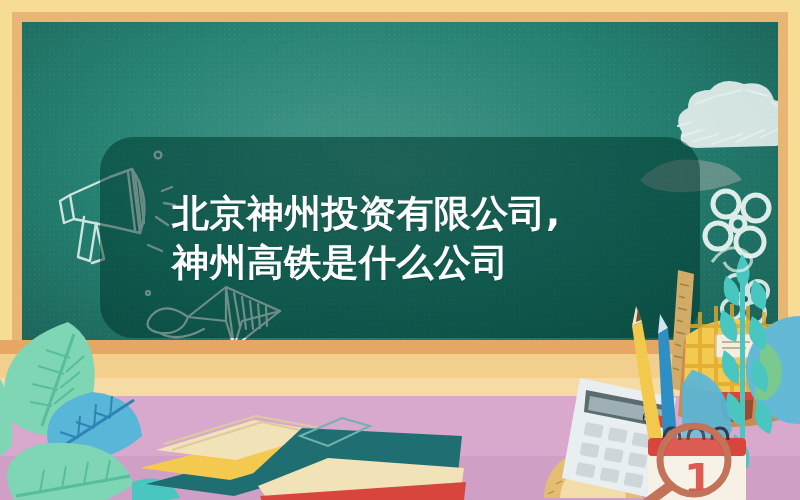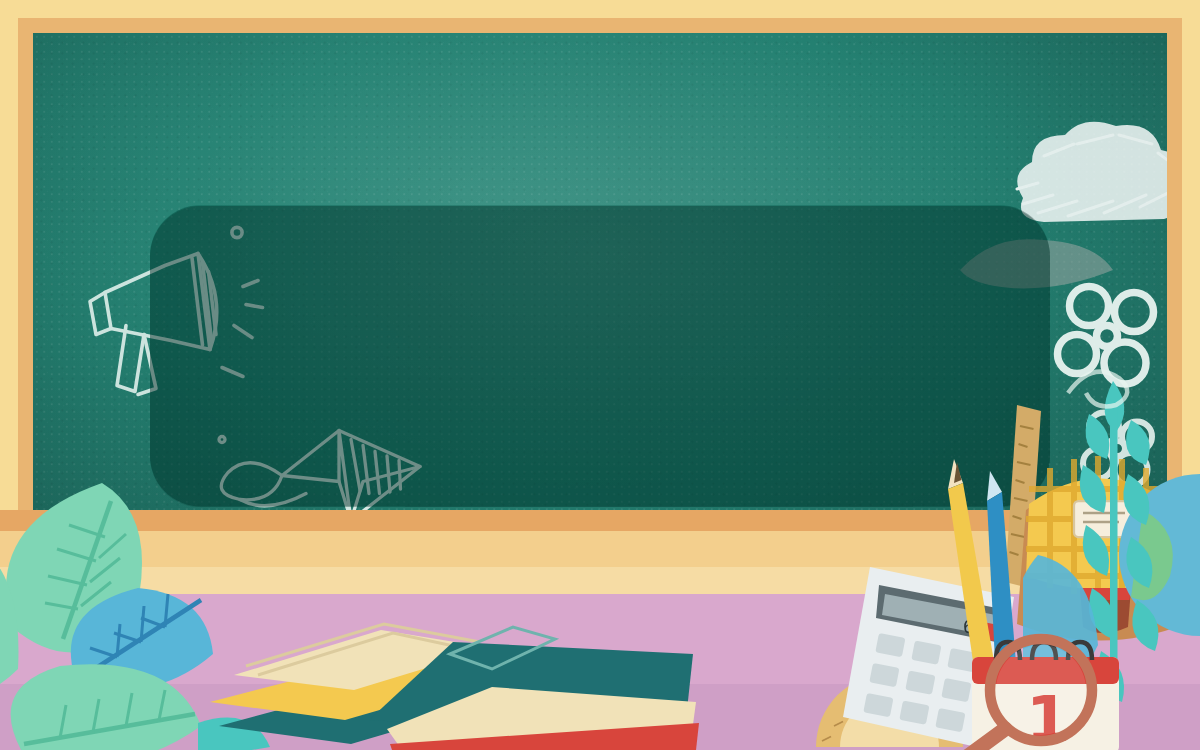--- a/index.html
+++ b/index.html
@@ -129,20 +129,23 @@
         <path d="M96 10 L150 34 L112 44 L104 70 L96 44 L58 40 Z"></path>
         <path d="M150 34 L104 70 M96 10 L104 70 M96 10 L96 44"></path>
         <path d="M104 16 l6 34 M112 20 l4 32 M120 24 l3 28 M128 27 l2 24 M136 30 l1 19"></path>
         <path d="M58 40 Q36 24 22 38 Q10 52 30 56 Q52 58 58 40 Z"></path>
         <path d="M30 56 Q48 66 74 52"></path>
         <circle cx="18" cy="16" r="2"></circle>
       </g>
     </svg>
 
     <div class="overlay" style="left:78px;top:115px;"></div>
+    <div class="title-wrap" style="left:78px;top:115px;">
+      <div class="title">北京神州投资有限公司,神州高铁是什么公司</div>
+    </div>
   </div>
 
   <div class="desk">
     <div class="s1"></div>
     <div class="s2"></div>
     <div class="s3"></div>
     <div class="s4"></div>
     <div class="s5"></div>
   </div>
 

